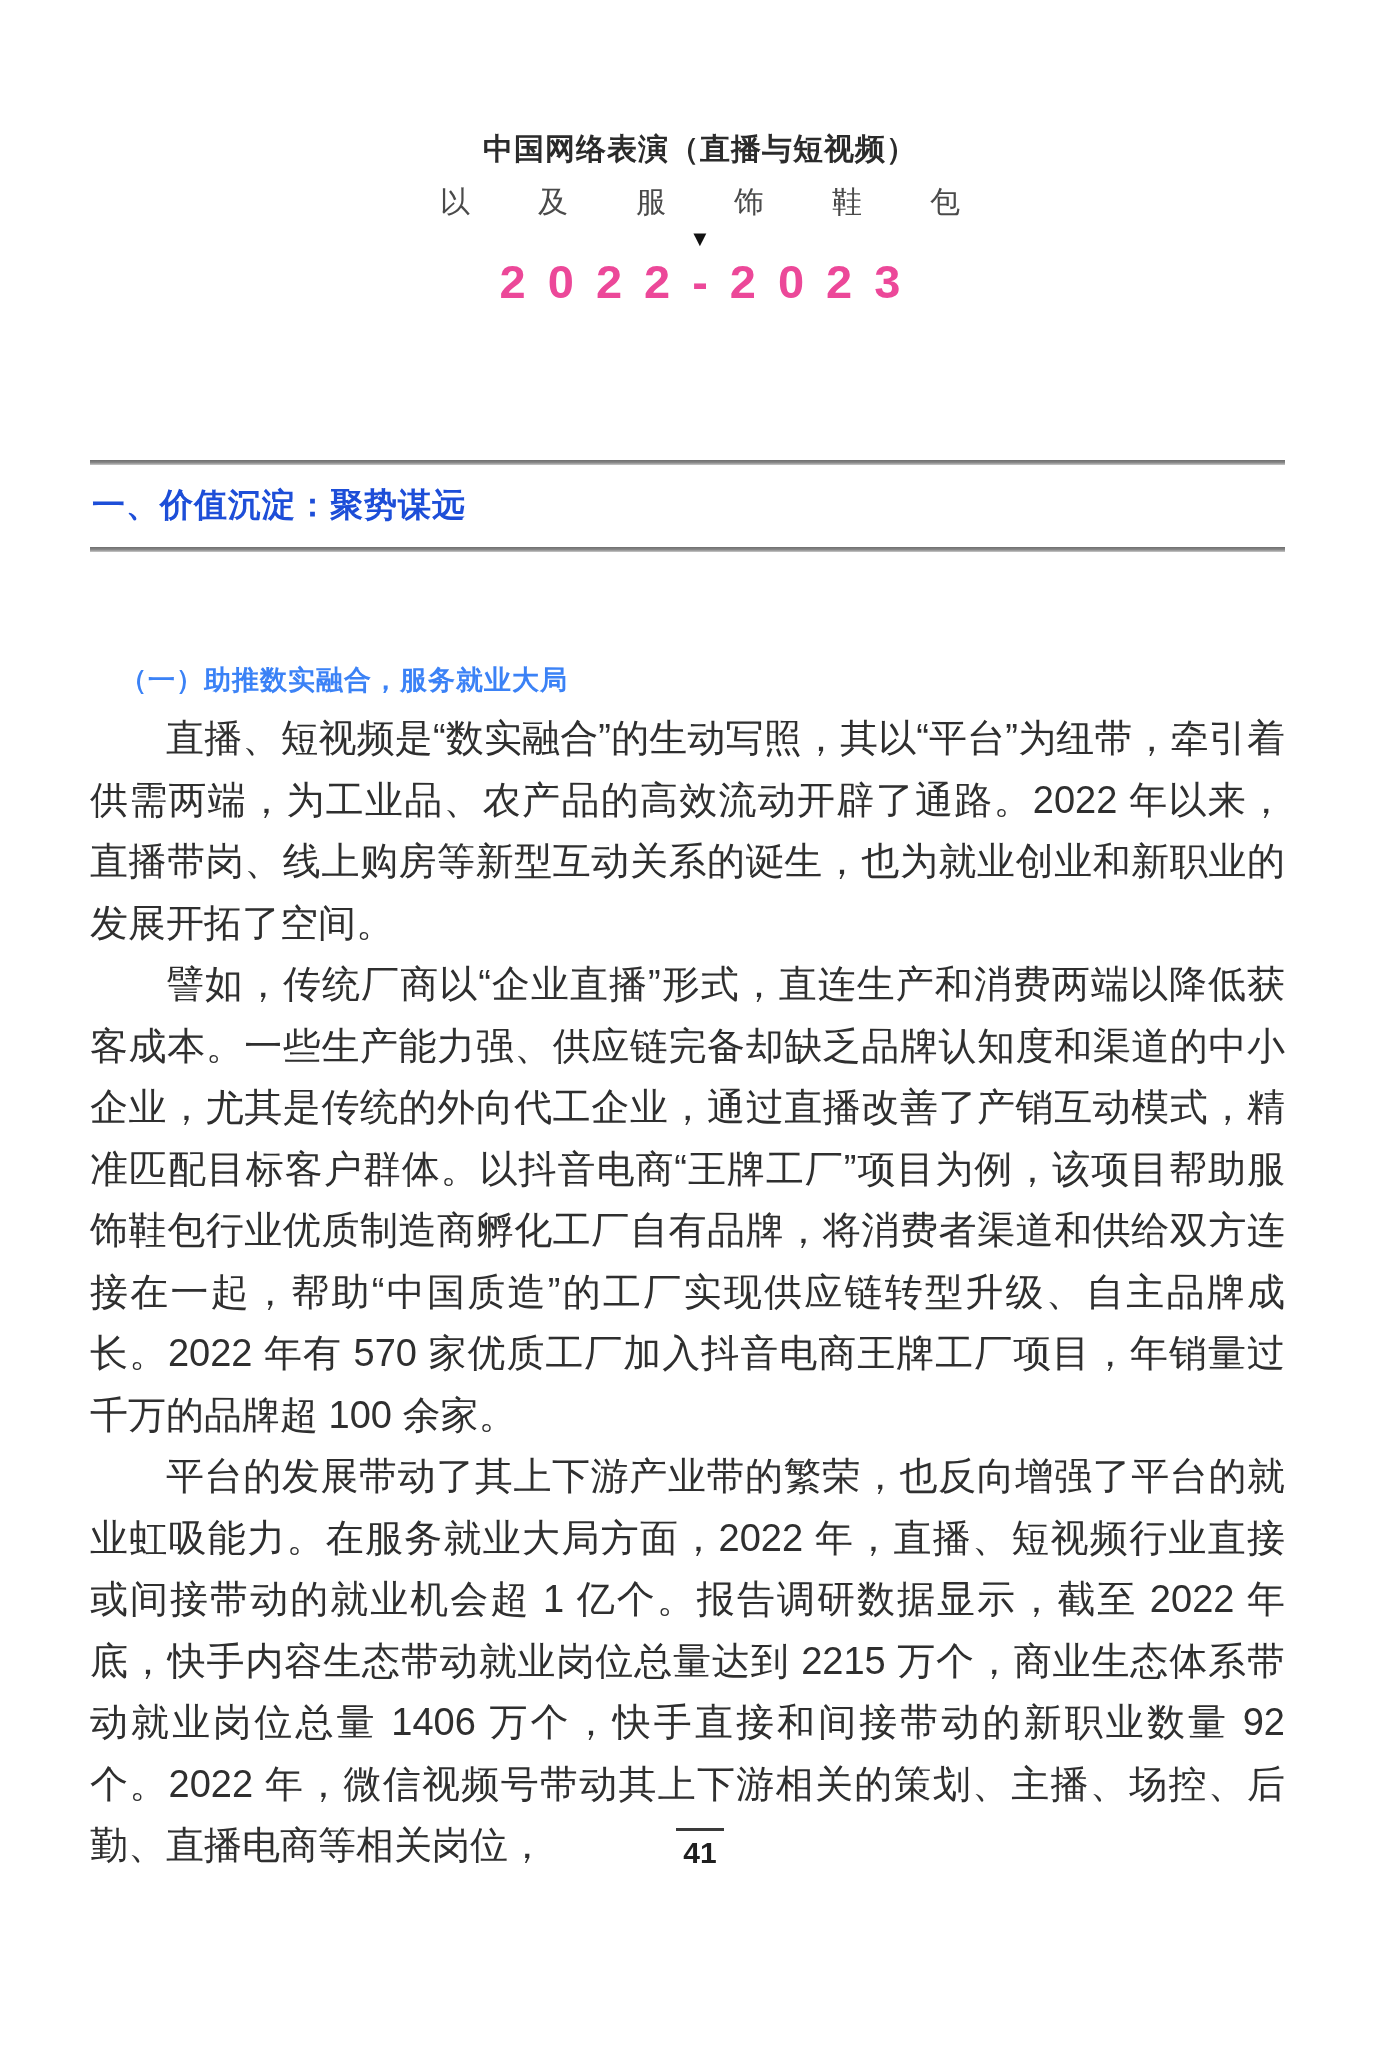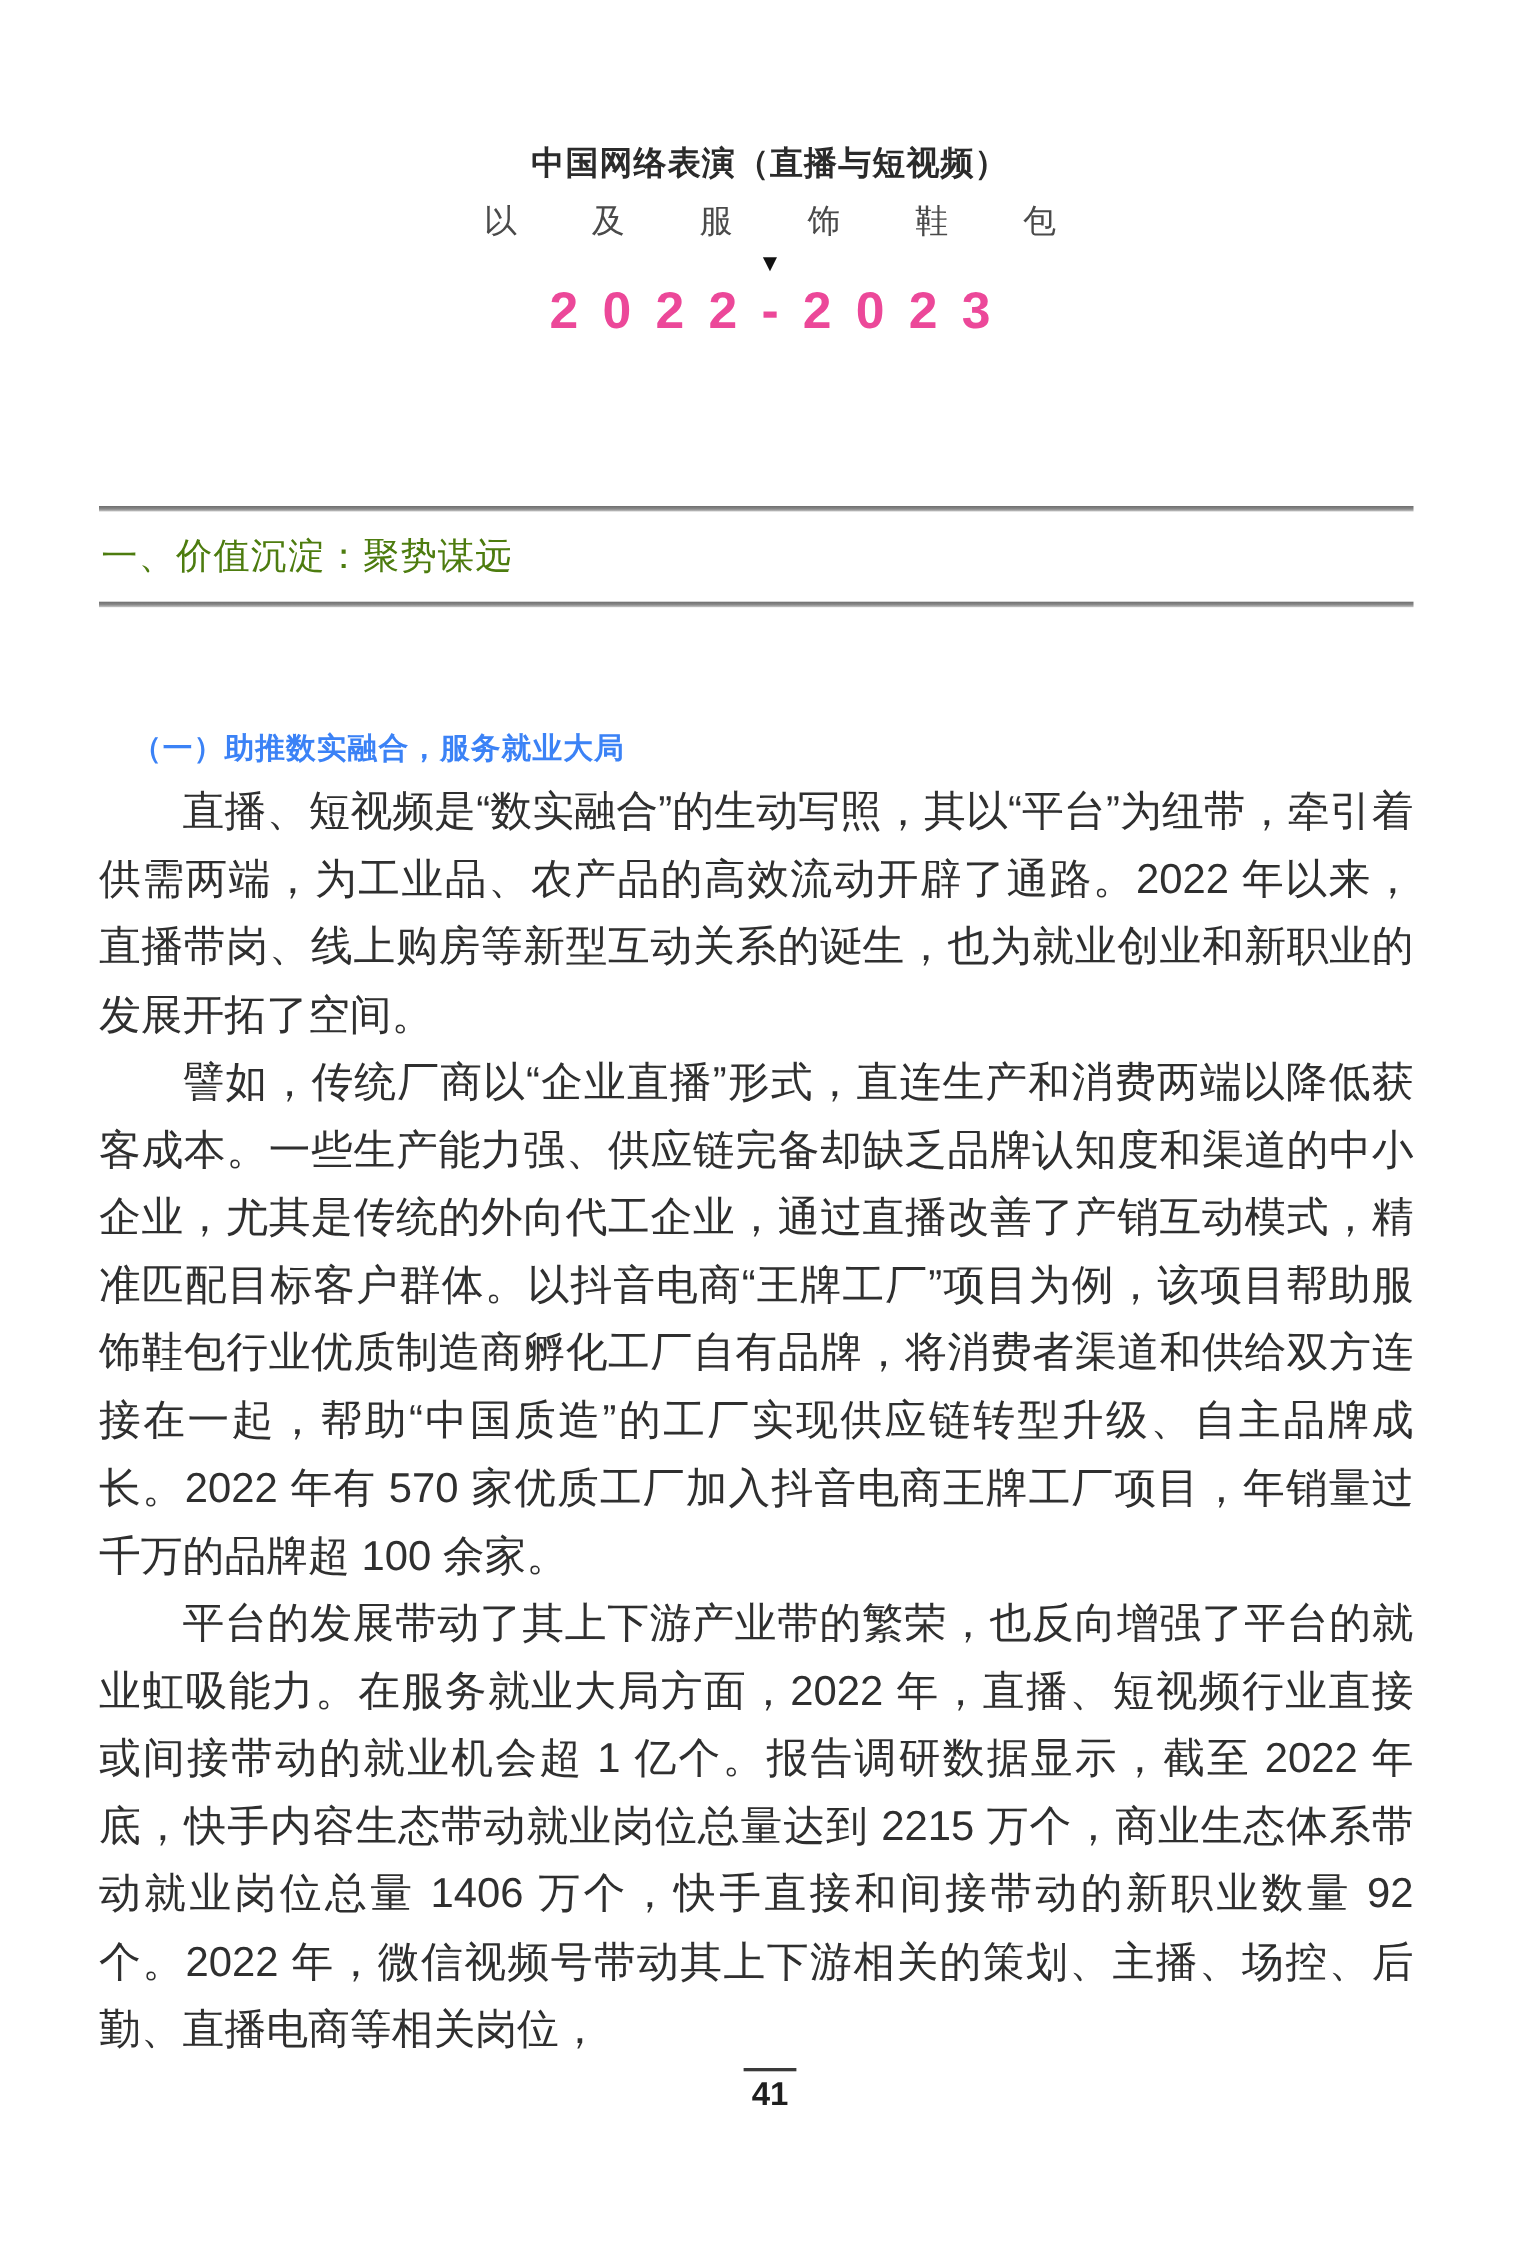--- a/index.html
+++ b/index.html
@@ -62,22 +62,22 @@
   }
   .rule {
     height: 5px;
     background: linear-gradient(to bottom, #6e6e6e 0%, #8a8a8a 55%, #c9c9c9 100%);
   }
   .section-heading {
     margin: 0;
     padding: 19px 2px 21px 2px;
     font-size: 33px;
     line-height: 42px;
-    font-weight: normal;
-    color: #4d7c0f;
+    font-weight: bold;
+    color: #1d4ed8;
     letter-spacing: 1px;
   }
 
   
   .subsection-heading {
     margin: 110px 115px 0 90px;
     padding-left: 30px;
     font-size: 27px;
     line-height: 36px;
     font-weight: bold;
@@ -94,21 +94,21 @@
     text-align: justify;
   }
   .body-text p {
     margin: 0;
     text-indent: 2em;
   }
 
   
   .page-footer {
     position: absolute;
-    top: 1880px;
+    top: 1828px;
     left: 0;
     right: 0;
     text-align: center;
   }
   .footer-rule {
     width: 48px;
     height: 3px;
     margin: 0 auto;
     background: #3a3a3a;
   }

